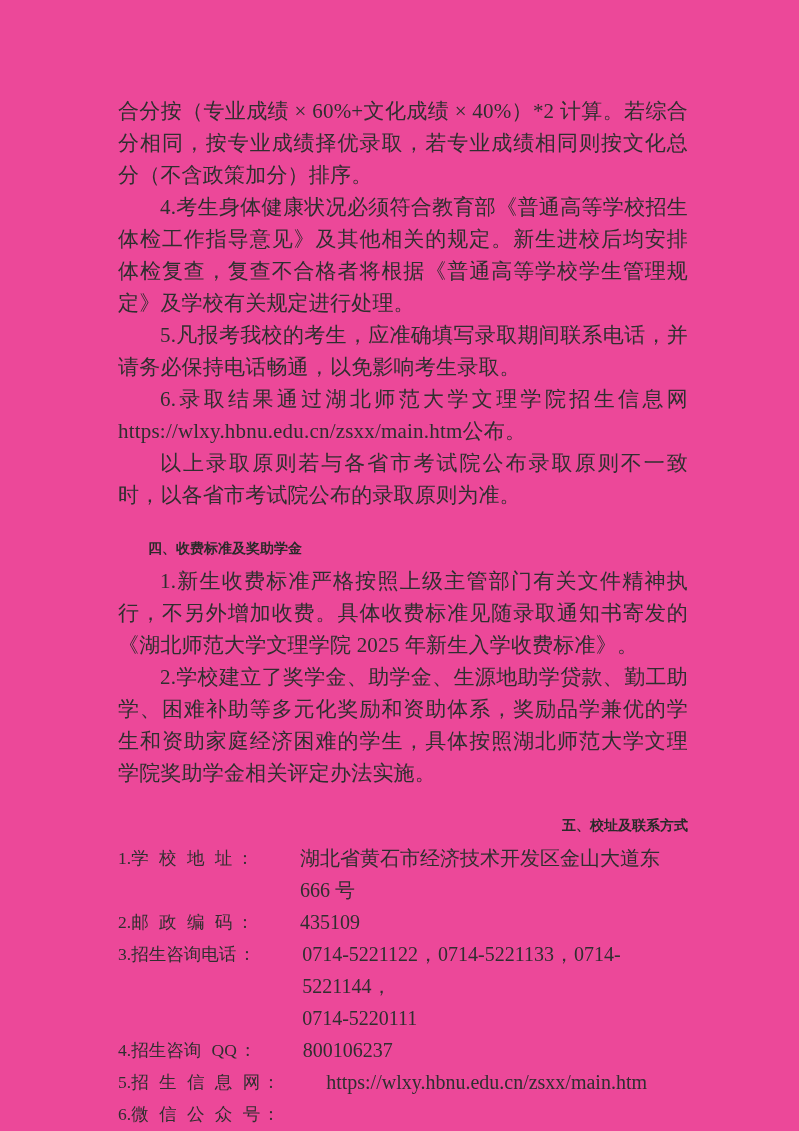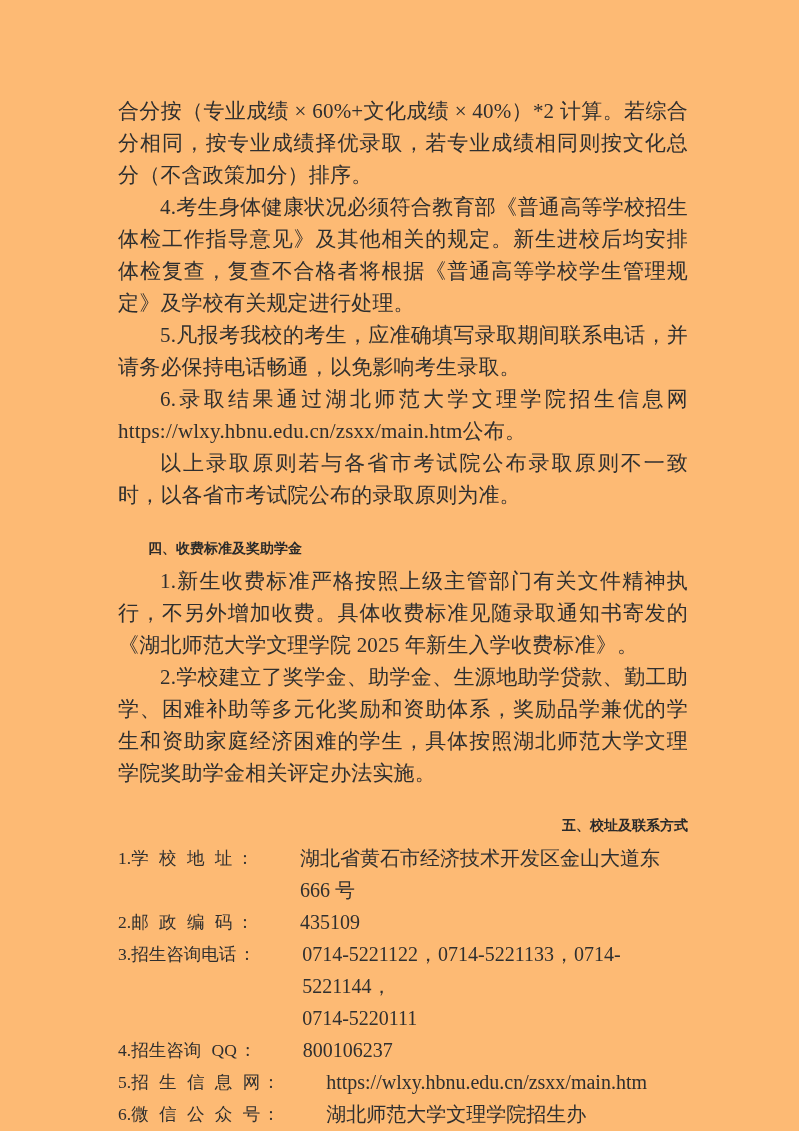--- a/index.html
+++ b/index.html
@@ -1,20 +1,20 @@
 <!DOCTYPE html>
 <html><head>
 <meta charset="utf-8">
 <style>
   html, body { margin: 0; padding: 0; background: #ffffff; }
   .page {
     position: relative;
     width: 799px;
     height: 1131px;
-    background: #fdba74;
+    background: #ec4899;
     overflow: hidden;
     font-family: "Liberation Serif", "DejaVu Serif", serif;
     color: #2f2f2f;
   }
   .content {
     position: absolute;
     left: 118px;
     top: 95px;
     width: 570px;
   }
@@ -120,21 +120,20 @@
     <span class="c-value">800106237</span>
   </div>
         <div class="contact-row">
     <span class="c-label">5.招 生 信 息 网</span>
     <span class="c-colon">:</span>
     <span class="c-value">https://wlxy.hbnu.edu.cn/zsxx/main.htm</span>
   </div>
         <div class="contact-row">
     <span class="c-label">6.微 信 公 众 号</span>
     <span class="c-colon">:</span>
-    <span class="c-value">湖北师范大学文理学院招生办</span>
   </div>
       </div>
 
     <div class="signature">
       <div class="sig-inner">
         <div class="sig-office">湖北师范大学文理学院招生办公室</div>
         <div class="sig-date">2025 年 5 月</div>
       </div>
     </div>
 

